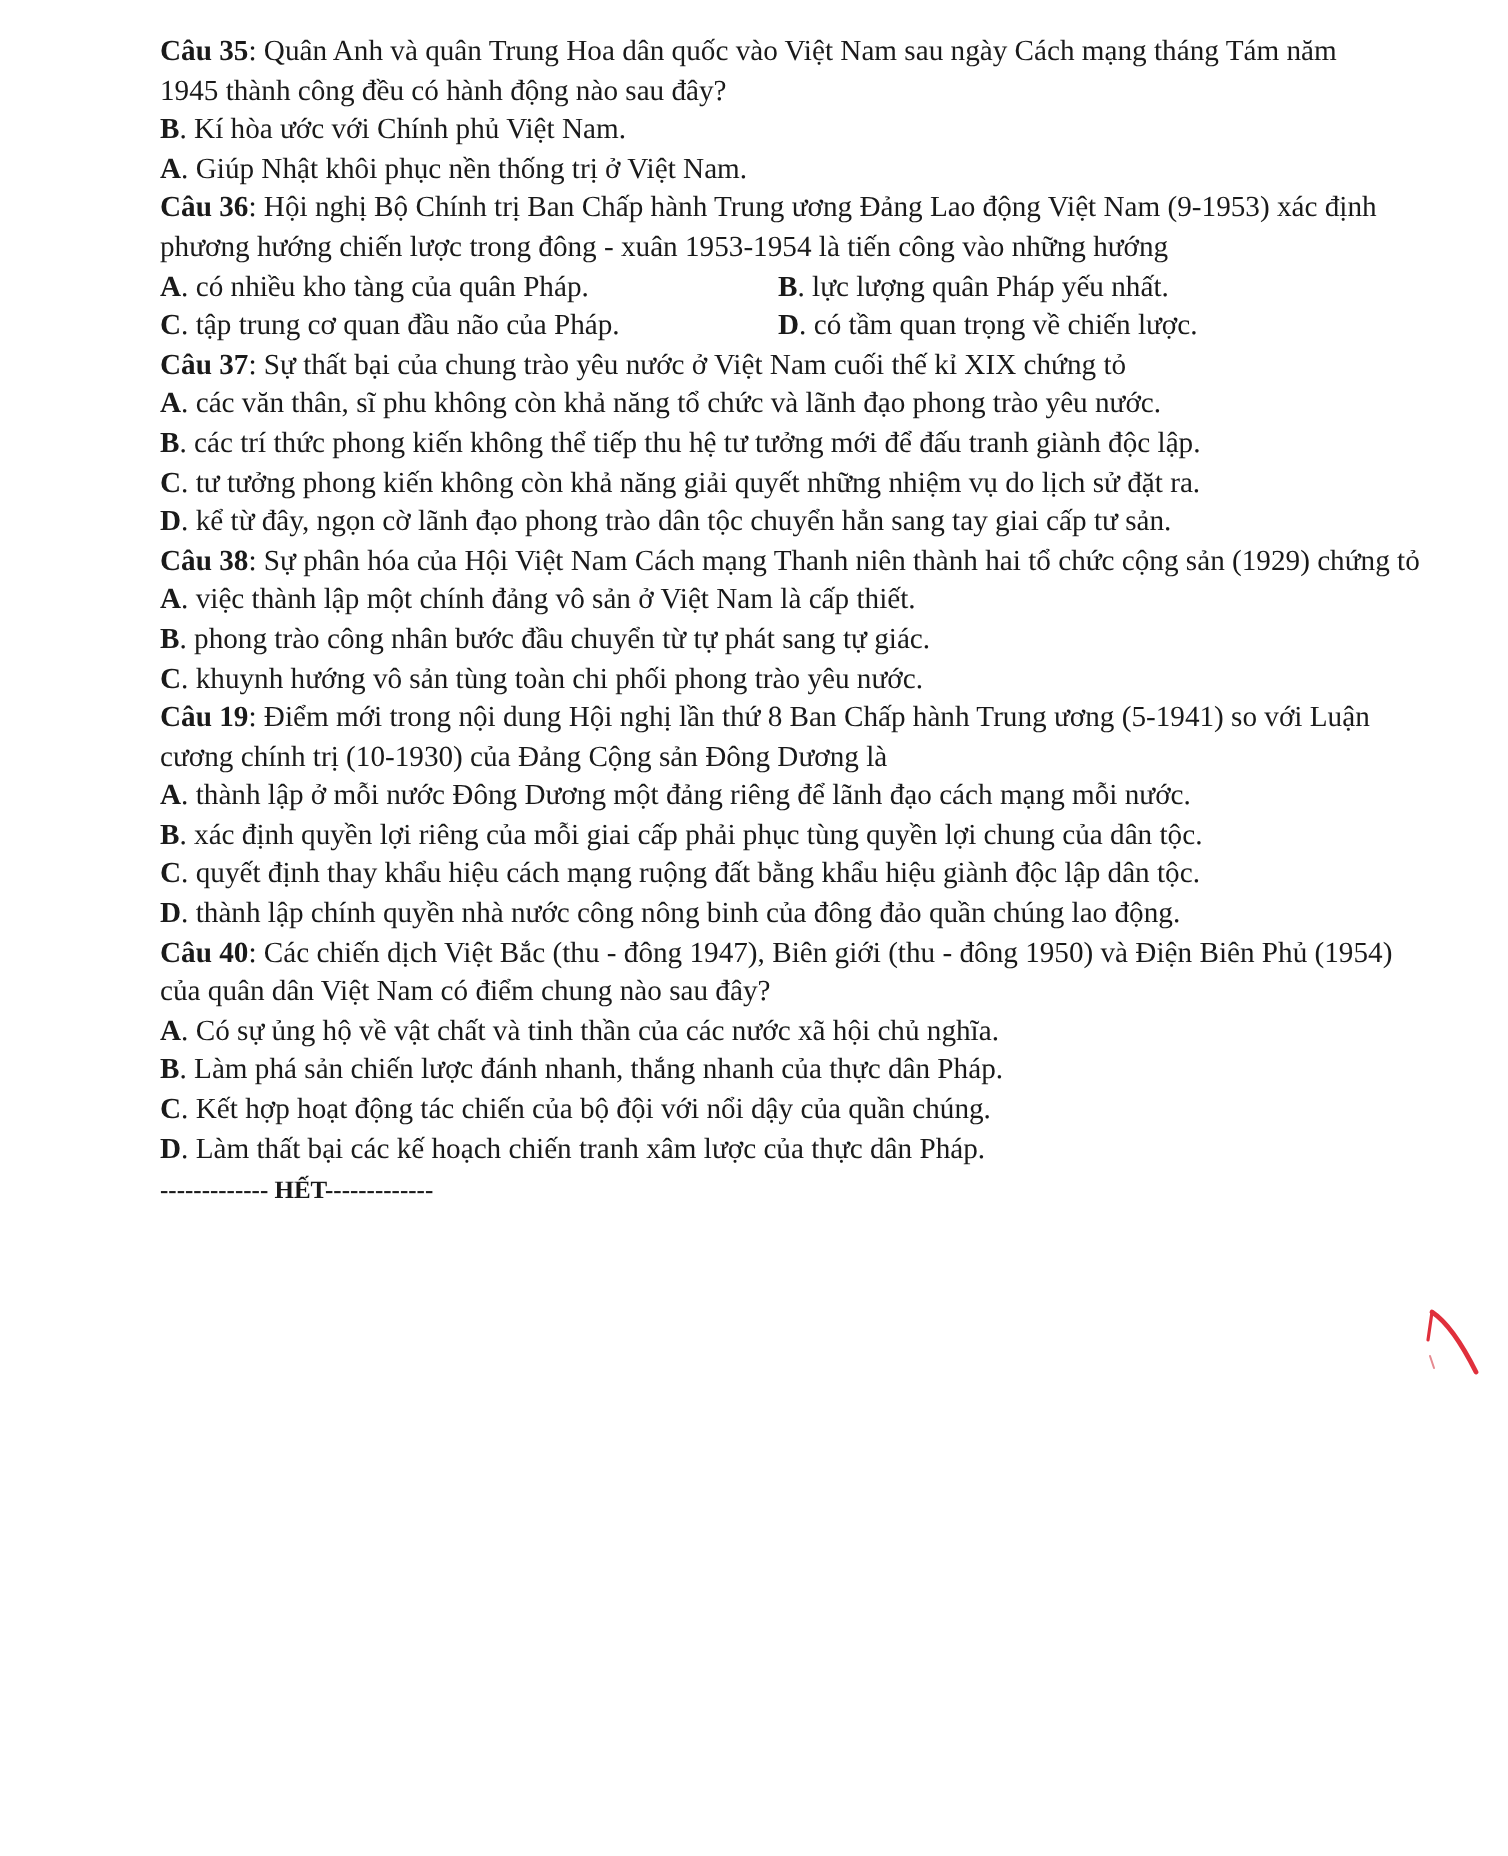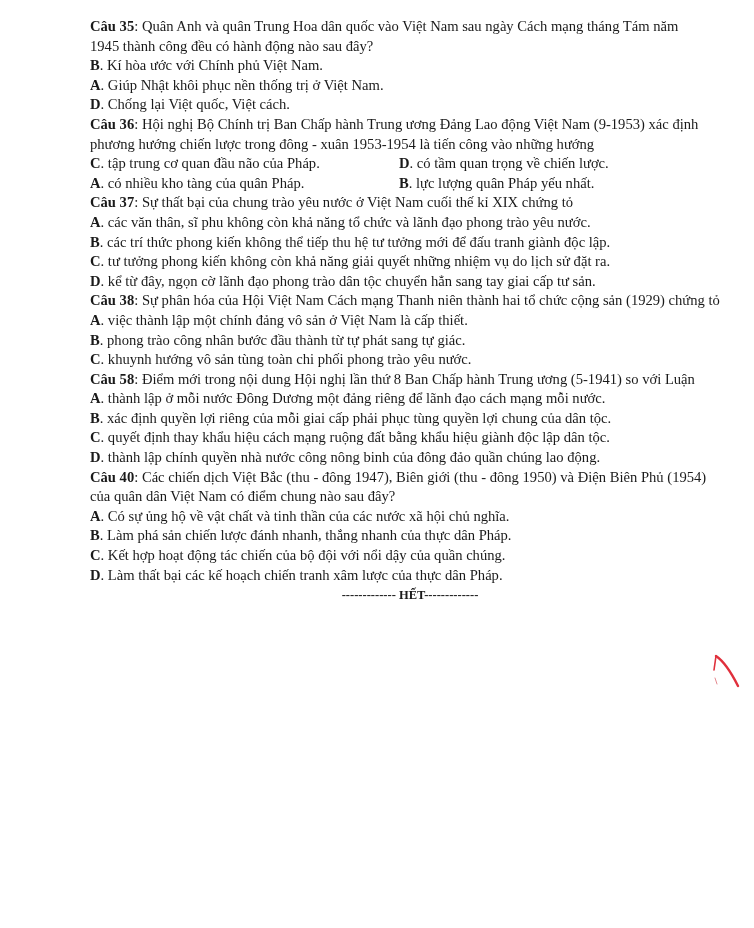--- a/index.html
+++ b/index.html
@@ -1,71 +1,71 @@
 <!DOCTYPE html>
 <html><head>
 <meta charset="utf-8">
 <style>
   html, body { margin:0; padding:0; }
   body {
     width:754px; height:928px; background:#ffffff; position:relative; overflow:hidden;
     font-family:"Liberation Serif", "DejaVu Serif", serif; color:#1a1a1a;
   }
-  .page { position:absolute; left:90px; top:17px; width:640px; font-size:14.6px; line-height:19.6px; }
+  .page { position:absolute; left:80px; top:17px; width:640px; font-size:14.6px; line-height:19.6px; }
   .line { white-space:nowrap; height:19.6px; }
   .q-label { font-weight:bold; }
   .opt-label { font-weight:bold; }
   .row2 { display:flex; white-space:nowrap; height:19.6px; }
   .row2 .col { width:309px; }
-  .end { text-align:center; font-weight:bold; font-size:12.5px; margin-top:1px; letter-spacing:0; }
+  .end { text-align:left; font-weight:bold; font-size:12.5px; margin-top:1px; letter-spacing:0; }
   .mark { position:absolute; left:712px; top:650px; width:30px; height:40px; }
 </style>
 </head>
 <body>
 
 <div class="page">
 
   <div>
     <div class="line"><span class="q-label">Câu 35</span><span>: Quân Anh và quân Trung Hoa dân quốc vào Việt Nam sau ngày Cách mạng tháng Tám năm</span></div>
     <div class="line"><span>1945 thành công đều có hành động nào sau đây?</span></div>
     <div class="line"><span class="opt-label">B</span><span>. Kí hòa ước với Chính phủ Việt Nam.</span></div>
     <div class="line"><span class="opt-label">A</span><span>. Giúp Nhật khôi phục nền thống trị ở Việt Nam.</span></div>
-    <div class="line"><span class="opt-label">D</span><span>. Chống lại Việt quốc, Việt cách.</span></div>
   </div>
 
   <div>
     <div class="line"><span class="q-label">Câu 36</span><span>: Hội nghị Bộ Chính trị Ban Chấp hành Trung ương Đảng Lao động Việt Nam (9-1953) xác định</span></div>
     <div class="line"><span>phương hướng chiến lược trong đông - xuân 1953-1954 là tiến công vào những hướng</span></div>
     <div class="row2">
+      <div class="col"><span class="opt-label">A</span><span>. có nhiều kho tàng của quân Pháp.</span></div>
+      <div><span class="opt-label">B</span><span>. lực lượng quân Pháp yếu nhất.</span></div>
+    </div>
+    <div class="row2">
       <div class="col"><span class="opt-label">C</span><span>. tập trung cơ quan đầu não của Pháp.</span></div>
       <div><span class="opt-label">D</span><span>. có tầm quan trọng về chiến lược.</span></div>
-    </div>
-    <div class="row2">
-      <div class="col"><span class="opt-label">A</span><span>. có nhiều kho tàng của quân Pháp.</span></div>
-      <div><span class="opt-label">B</span><span>. lực lượng quân Pháp yếu nhất.</span></div>
     </div>
   </div>
 
   <div>
     <div class="line"><span class="q-label">Câu 37</span><span>: Sự thất bại của chung trào yêu nước ở Việt Nam cuối thế kỉ XIX chứng tỏ</span></div>
     <div class="line"><span class="opt-label">A</span><span>. các văn thân, sĩ phu không còn khả năng tổ chức và lãnh đạo phong trào yêu nước.</span></div>
     <div class="line"><span class="opt-label">B</span><span>. các trí thức phong kiến không thể tiếp thu hệ tư tưởng mới để đấu tranh giành độc lập.</span></div>
     <div class="line"><span class="opt-label">C</span><span>. tư tưởng phong kiến không còn khả năng giải quyết những nhiệm vụ do lịch sử đặt ra.</span></div>
     <div class="line"><span class="opt-label">D</span><span>. kể từ đây, ngọn cờ lãnh đạo phong trào dân tộc chuyển hẳn sang tay giai cấp tư sản.</span></div>
   </div>
 
   <div>
     <div class="line"><span class="q-label">Câu 38</span><span>: Sự phân hóa của Hội Việt Nam Cách mạng Thanh niên thành hai tổ chức cộng sản (1929) chứng tỏ</span></div>
     <div class="line"><span class="opt-label">A</span><span>. việc thành lập một chính đảng vô sản ở Việt Nam là cấp thiết.</span></div>
-    <div class="line"><span class="opt-label">B</span><span>. phong trào công nhân bước đầu thành từ tự phát sang tự giác.</span></div>
+    <div class="line"><span class="opt-label">B</span><span>. phong trào công nhân bước đầu chuyển từ tự phát sang tự giác.</span></div>
     <div class="line"><span class="opt-label">C</span><span>. khuynh hướng vô sản tùng toàn chi phối phong trào yêu nước.</span></div>
   </div>
 
   <div>
-    <div class="line"><span class="q-label">Câu 58</span><span>: Điểm mới trong nội dung Hội nghị lần thứ 8 Ban Chấp hành Trung ương (5-1941) so với Luận</span></div>
+    <div class="line"><span class="q-label">Câu 19</span><span>: Điểm mới trong nội dung Hội nghị lần thứ 8 Ban Chấp hành Trung ương (5-1941) so với Luận</span></div>
+    <div class="line"><span>cương chính trị (10-1930) của Đảng Cộng sản Đông Dương là</span></div>
     <div class="line"><span class="opt-label">A</span><span>. thành lập ở mỗi nước Đông Dương một đảng riêng để lãnh đạo cách mạng mỗi nước.</span></div>
     <div class="line"><span class="opt-label">B</span><span>. xác định quyền lợi riêng của mỗi giai cấp phải phục tùng quyền lợi chung của dân tộc.</span></div>
     <div class="line"><span class="opt-label">C</span><span>. quyết định thay khẩu hiệu cách mạng ruộng đất bằng khẩu hiệu giành độc lập dân tộc.</span></div>
     <div class="line"><span class="opt-label">D</span><span>. thành lập chính quyền nhà nước công nông binh của đông đảo quần chúng lao động.</span></div>
   </div>
 
   <div>
     <div class="line"><span class="q-label">Câu 40</span><span>: Các chiến dịch Việt Bắc (thu - đông 1947), Biên giới (thu - đông 1950) và Điện Biên Phủ (1954)</span></div>
     <div class="line"><span>của quân dân Việt Nam có điểm chung nào sau đây?</span></div>
     <div class="line"><span class="opt-label">A</span><span>. Có sự ủng hộ về vật chất và tinh thần của các nước xã hội chủ nghĩa.</span></div>

